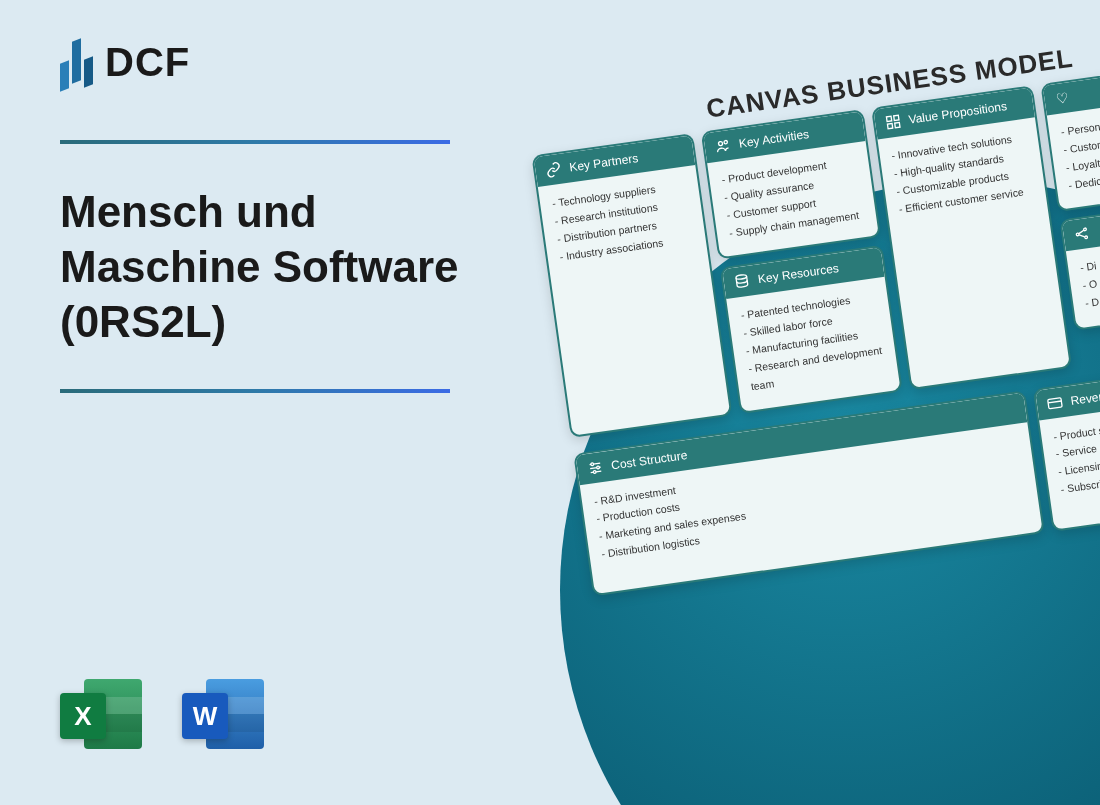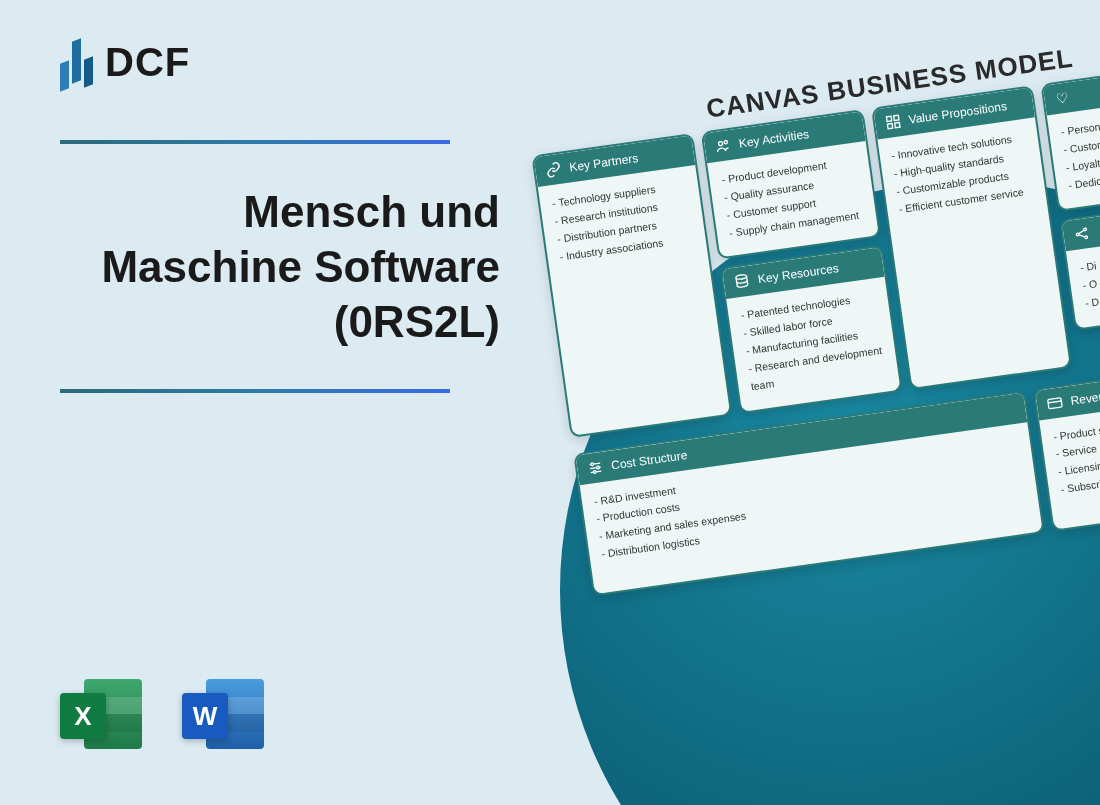--- a/index.html
+++ b/index.html
@@ -53,21 +53,20 @@
   margin-bottom: 30px;
 }
 .divider.bottom { margin-top: 30px; margin-bottom: 0; }
 
 .title {
   font-size: 44px;
   font-weight: 700;
   color: #1a1a1a;
   line-height: 1.25;
   margin: 40px 0;
-  text-align: right;
 }
 
 .app-icons {
   position: absolute;
   left: 60px;
   bottom: 50px;
   display: flex;
   gap: 40px;
 }
 .app-icon {

